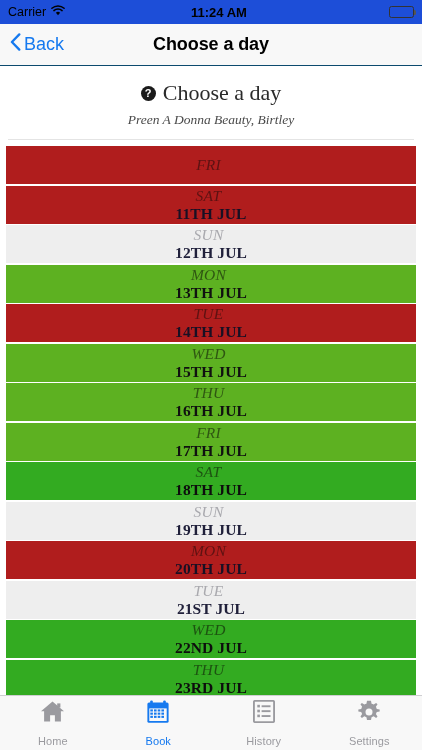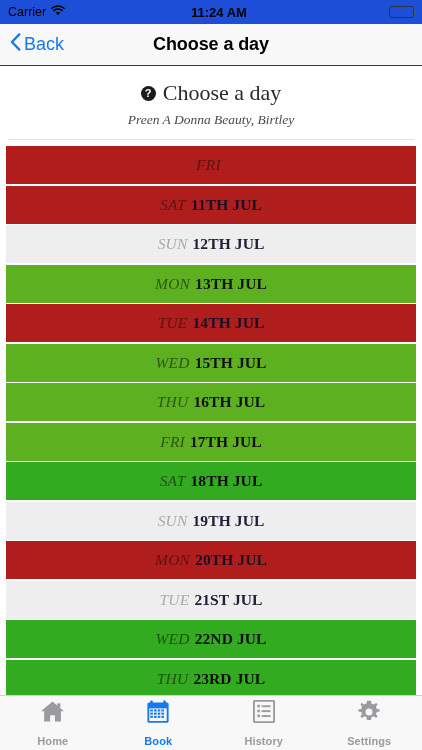--- a/index.html
+++ b/index.html
@@ -76,20 +76,21 @@
   .divider{height:1px;background:#e4e4e4;margin:11px 8px 0 8px;}
 
   
   .daylist{padding:6px 6px 0 6px;box-sizing:border-box;}
   .dayrow{
     height:38px;margin-bottom:1.5px;
     display:flex;align-items:center;justify-content:center;
     font-family:"Liberation Serif", serif;
     font-size:15.5px;cursor:pointer;
     box-sizing:border-box;
+    flex-direction:column;
   }
   .dayrow .dow{
     font-style:italic;font-weight:400;margin-right:5px;
     letter-spacing:0.2px;
   }
   .dayrow .dnum{font-weight:700;letter-spacing:0.1px;}
 
   .dayrow.red{background:#b01d1d;}
   .dayrow.red .dow{color:#5e1212;}
   .dayrow.red .dnum{color:#181024;}
@@ -107,21 +108,21 @@
   .dayrow.grey .dnum{color:#20203a;}
 
   
   .tabbar{
     flex:0 0 54px;height:54px;background:#f8f8f8;
     border-top:1px solid #cfcfd2;
     display:flex;align-items:stretch;
   }
   .tab{
     flex:1 1 0;display:flex;flex-direction:column;
-    align-items:center;justify-content:center;gap:11px;cursor:pointer;font-weight:bold;
+    align-items:center;justify-content:center;gap:11px;cursor:pointer;
   }
   .tab .ticon{height:25px;display:flex;align-items:center;justify-content:center;}
   .tab .tlabel{font-size:11px;color:#9a9a9f;letter-spacing:0.1px;}
   .tab.active .tlabel{color:#1579ef;}
 </style>
 </head>
 <body>
 
 <div class="phone">
 

